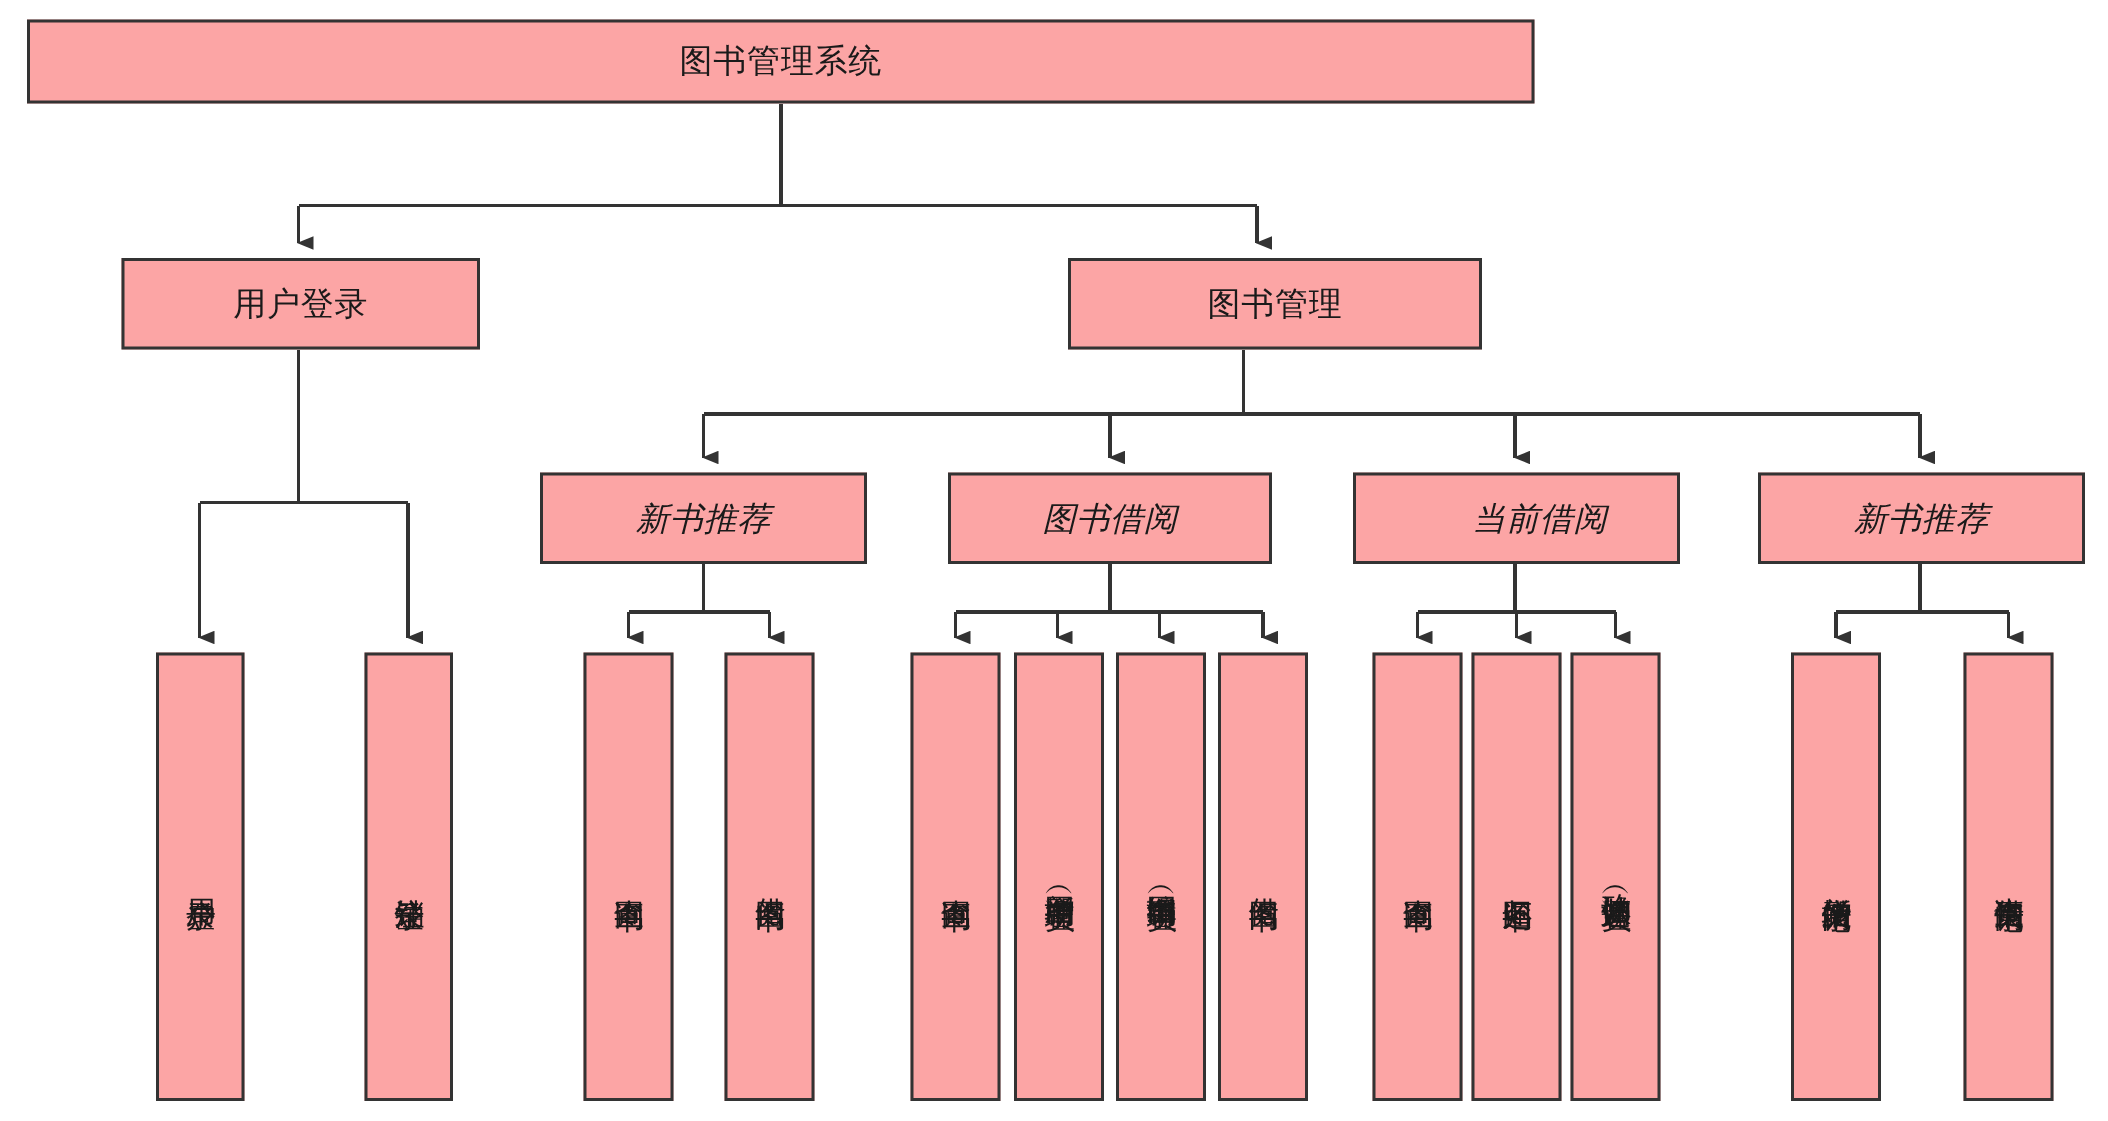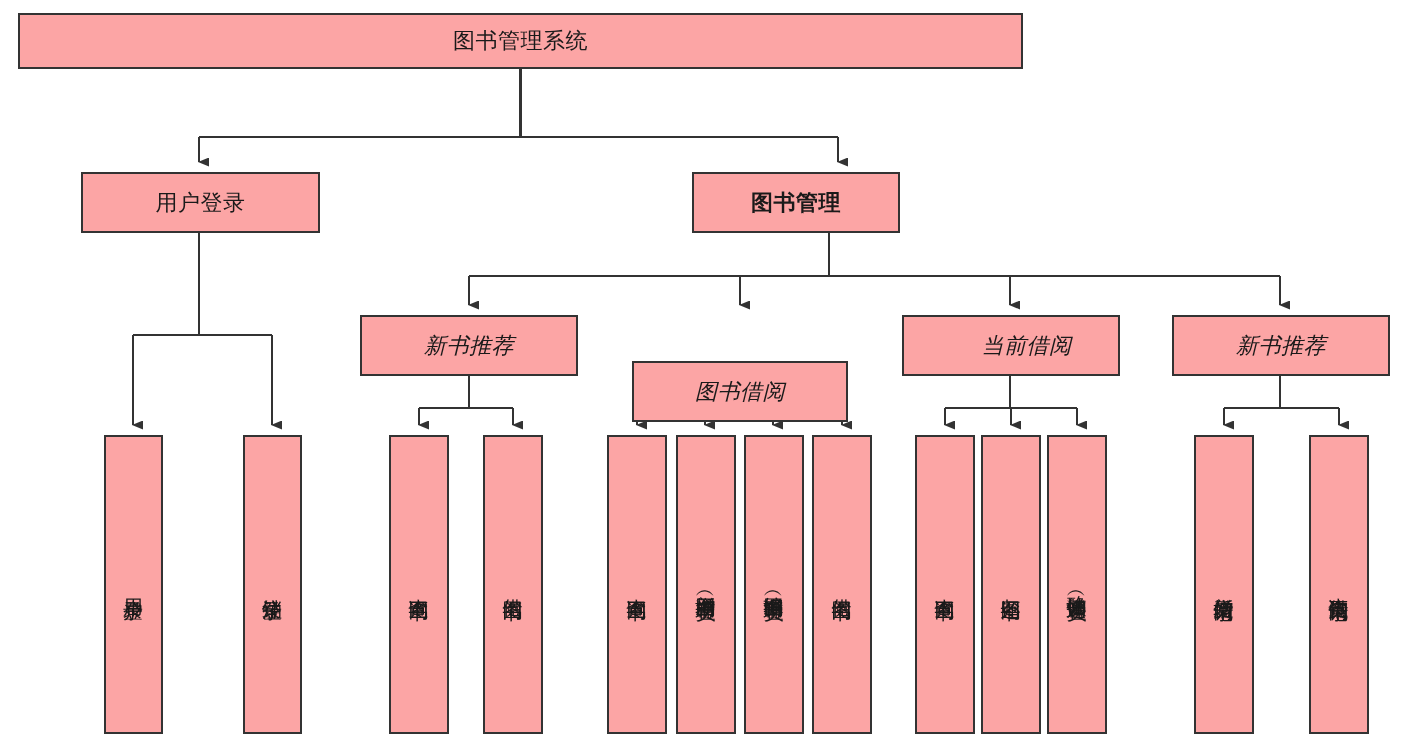--- a/index.html
+++ b/index.html
@@ -119,28 +119,28 @@
     </g>
   </svg>
 
   <div class="node-box level-root" style="left:18px; top:13px; width:1005px; height:56px;">
     <span class="node-label">图书管理系统</span>
   </div>
 
   <div class="node-box level-1" style="left:81px; top:172px; width:239px; height:61px;">
     <span class="node-label">用户登录</span>
   </div>
-  <div class="node-box level-1" style="left:692px; top:172px; width:208px; height:61px;font-weight:bold;">
+  <div class="node-box level-1" style="left:712px; top:172px; width:276px; height:61px;">
     <span class="node-label">图书管理</span>
   </div>
 
   <div class="node-box level-2" style="left:360px; top:315px; width:218px; height:61px;">
     <span class="node-label">新书推荐</span>
   </div>
-  <div class="node-box level-2" style="left:632px; top:315px; width:216px; height:61px;margin-top:46px;">
+  <div class="node-box level-2" style="left:632px; top:315px; width:216px; height:61px;">
     <span class="node-label">图书借阅</span>
   </div>
   <div class="node-box level-2" style="left:902px; top:315px; width:218px; height:61px;padding-left:31px;">
     <span class="node-label">当前借阅</span>
   </div>
   <div class="node-box level-2" style="left:1172px; top:315px; width:218px; height:61px;">
     <span class="node-label">新书推荐</span>
   </div>
 
   <div class="node-box vertical" style="left:104px; top:435px; width:59px; height:299px;">

